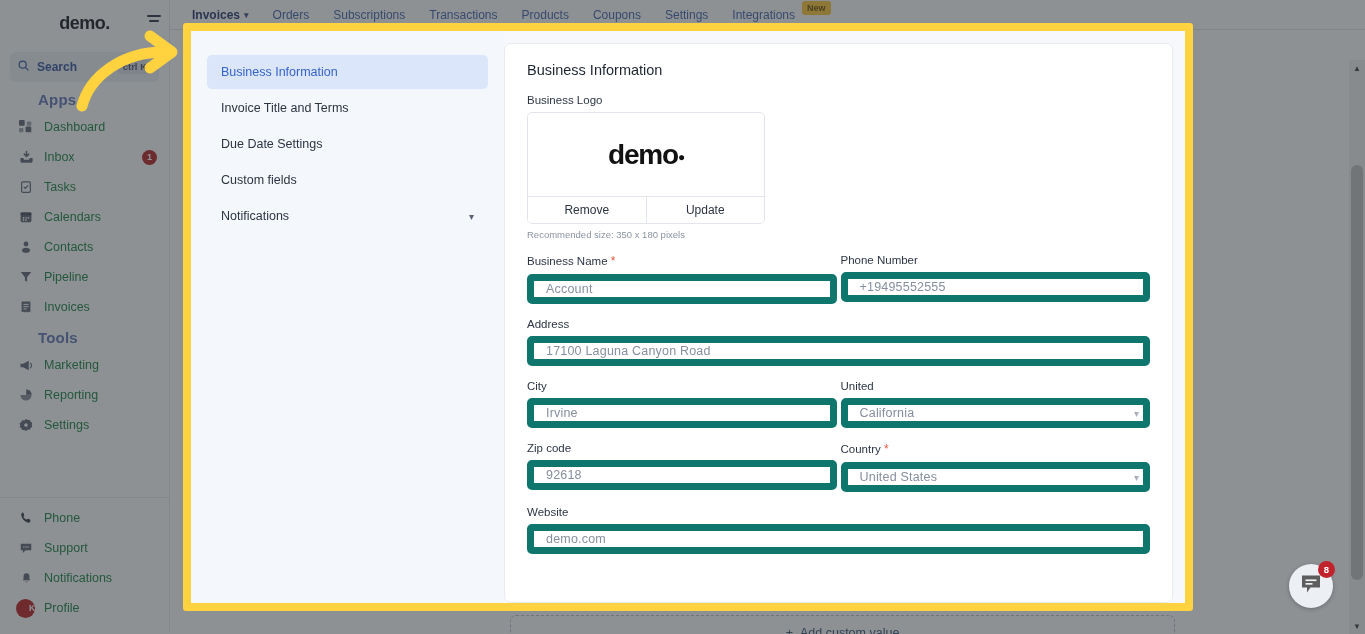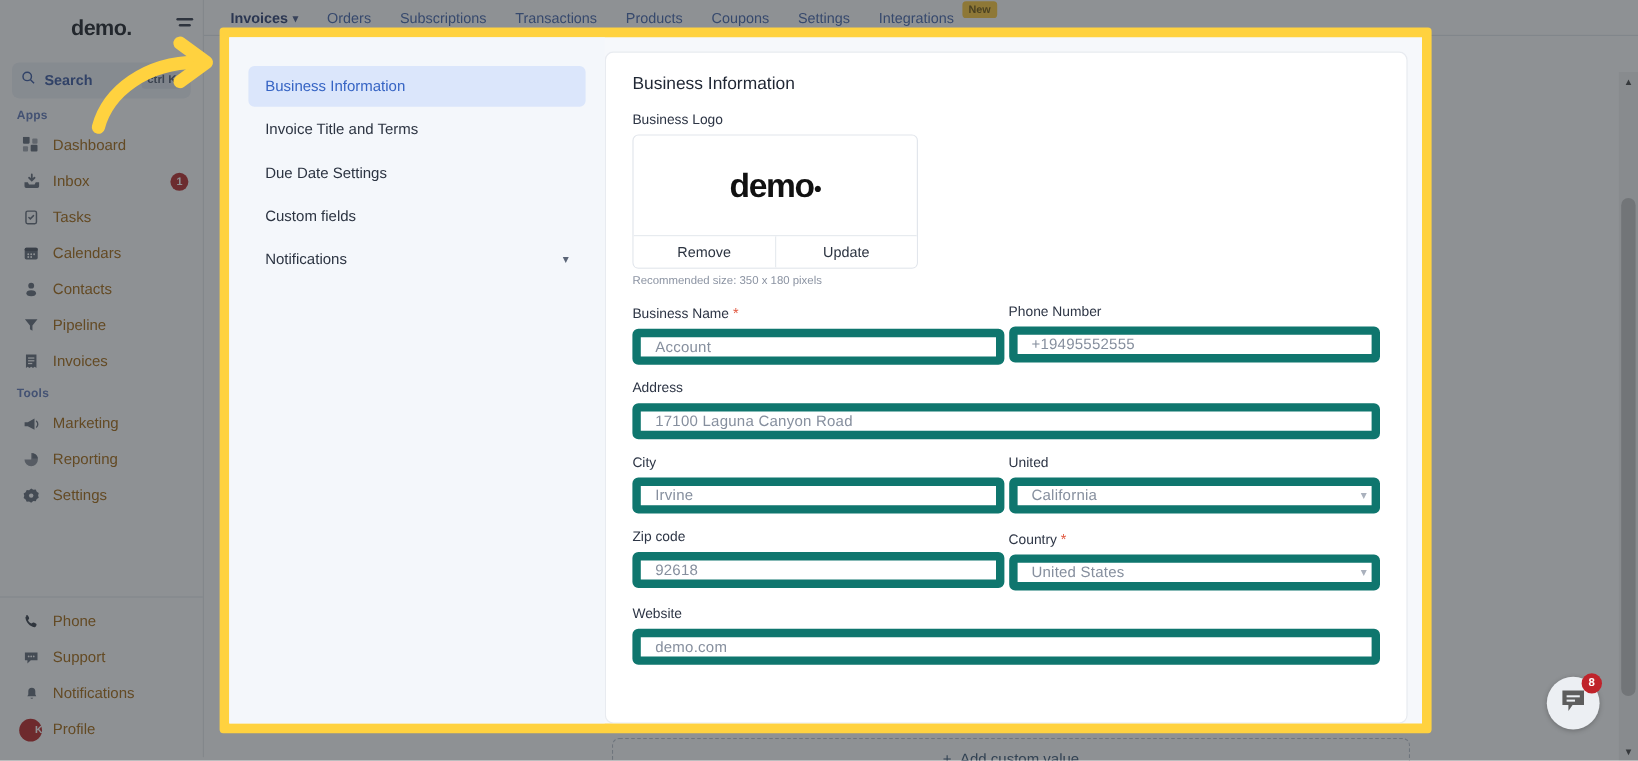--- a/index.html
+++ b/index.html
@@ -23,27 +23,27 @@
   .search-wrap { padding: 6px 10px 2px 10px; }
   .search-box {
     height: 30px; background: #eef1f7; border-radius: 6px;
     display: flex; align-items: center; padding: 0 7px; gap: 7px;
   }
   .search-label { color: #31519b; font-size: 12px; font-weight: 600; flex: 1; }
   .kbd {
     background: #dde2ec; color: #4a5468; font-size: 9.5px; font-weight: 700;
     border-radius: 3px; padding: 2px 5px; line-height: 1;
   }
-  .sec-title { color: #5b73b5; font-size: 10px; font-weight: 700; padding: 7px 0 4px 14px; letter-spacing: .2px; }
+  .sec-title { color: #5b73b5; font-size: 15px; font-weight: 700; padding: 7px 0 4px 14px; letter-spacing: .2px; margin-left: 24px; }
   .nav-list { display: flex; flex-direction: column; }
   .nav-item {
     height: 30px; display: flex; align-items: center; gap: 10px;
     padding: 0 12px 0 18px; position: relative; cursor: pointer;
   }
-  .nav-item .label { font-size: 12.5px; color: #a16207; }
+  .nav-item .label { font-size: 12.5px; color: #15803d; }
   .nav-ico { width: 16px; height: 16px; flex: 0 0 16px; display: flex; align-items: center; justify-content: center; }
   .badge-red {
     margin-left: auto; background: #b32020; color: #fff; font-size: 9px; font-weight: 700;
     width: 15px; height: 15px; border-radius: 50%; display: flex; align-items: center; justify-content: center;
   }
   .spacer { flex: 1; }
   .sidebar-bottom { border-top: 1px solid #e6e8ec; padding: 5px 0 8px 0; }
   .avatar {
     width: 19px; height: 19px; border-radius: 50%; background: #b91c1c; color: #fff;
     font-size: 8.5px; font-weight: 700; display: flex; align-items: center; justify-content: center;

